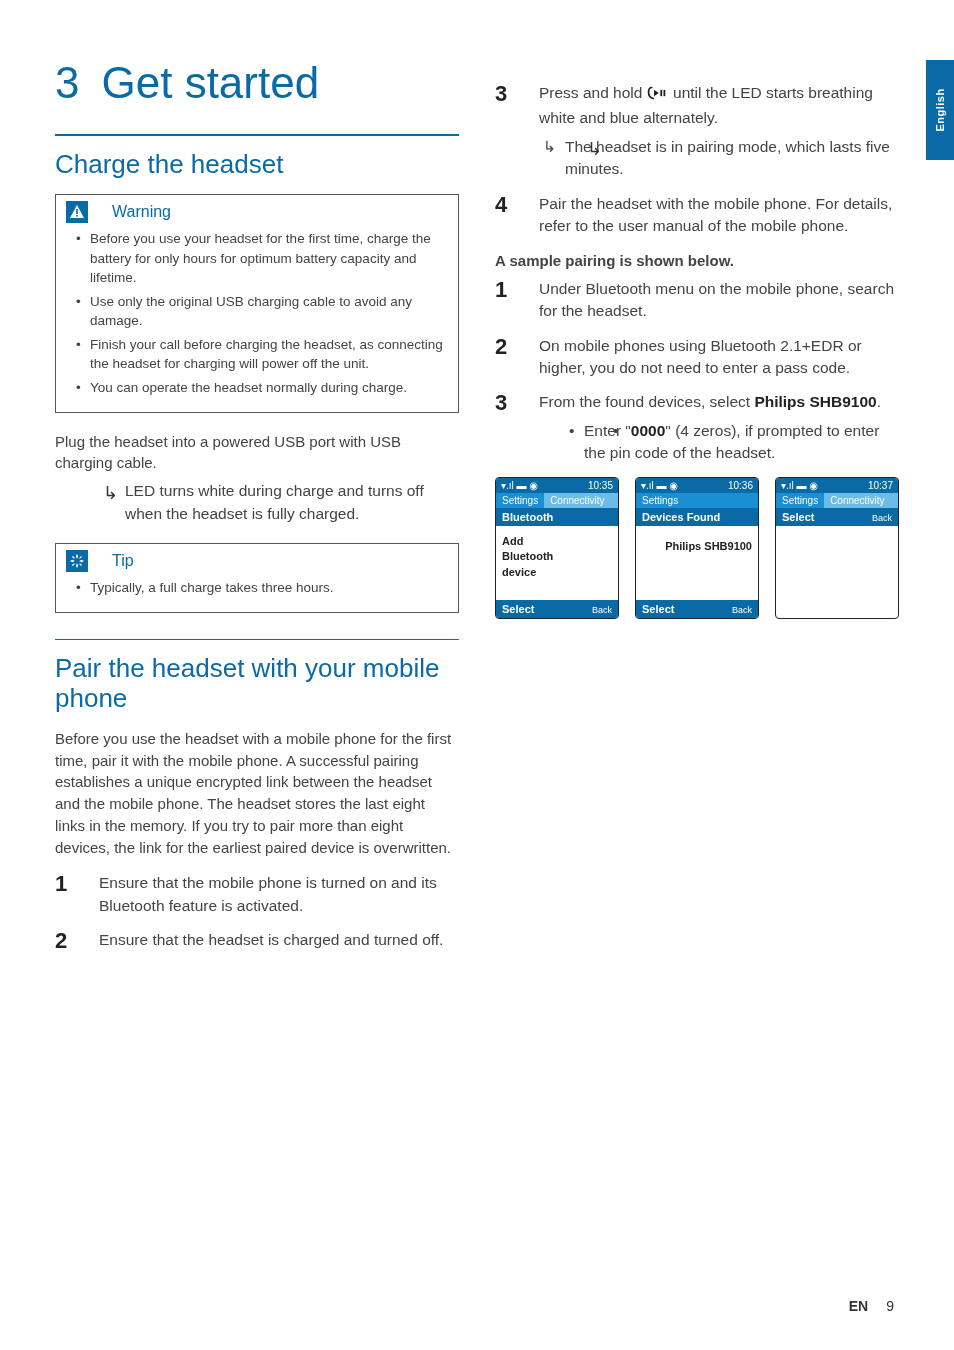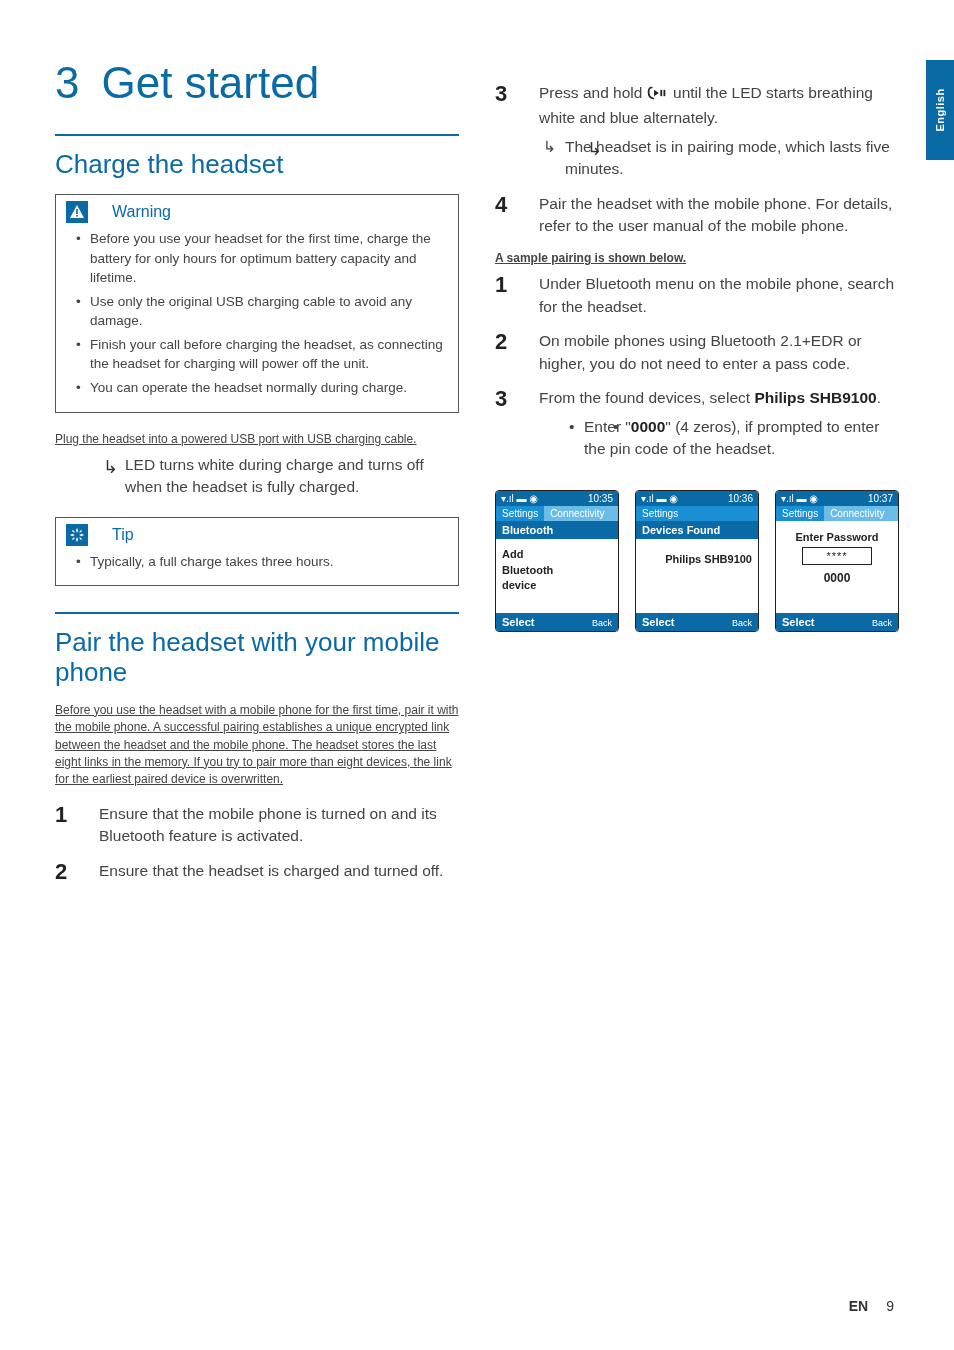--- a/index.html
+++ b/index.html
@@ -17,34 +17,34 @@
   .callout { border: 1px solid #555; margin-bottom: 18px; }
   .callout-head { display: flex; align-items: center; padding: 6px 10px 2px 10px; gap: 24px; }
   .callout-head .icon { width: 22px; height: 22px; display:flex; align-items:center; justify-content:center; color:#fff; }
   .callout-head .icon.warn { background:#0a6aa6; }
   .callout-head .icon.tip  { background:#0a6aa6; }
   .callout-title { color:#0a6aa6; font-size:16px; }
   .callout ul { list-style: none; padding: 4px 14px 10px 20px; }
   .callout ul li { position: relative; padding-left: 14px; font-size: 13.5px; line-height: 1.45; color:#444; margin-bottom: 4px; }
   .callout ul li::before { content: "•"; position: absolute; left: 0; top: 0; }
 
-  p.body { font-size: 12px; line-height: 1.45; color:#444; margin-bottom: 6px; text-decoration: underline; }
+  p.body { font-size: 15px; line-height: 1.45; color:#444; margin-bottom: 6px; }
   .sub-arrow { padding-left: 70px; position: relative; font-size:15.5px; line-height:1.45; color:#444; margin-bottom:10px; }
   .sub-arrow::before { content: "↳"; position:absolute; left:48px; top:0; font-size:18px; color:#333; }
   .sub-bullet { padding-left: 90px; position: relative; font-size:15.5px; line-height:1.45; color:#444; margin-bottom:10px; }
   .sub-bullet::before { content:"•"; position:absolute; left:74px; top:0; }
   ol.steps { list-style:none; counter-reset: step; padding-left:0; }
   ol.steps > li { position:relative; padding-left:44px; font-size:15.5px; line-height:1.45; color:#444; margin-bottom:12px; }
   ol.steps > li .step-num { position:absolute; left:0; top:-4px; font-size:22px; font-weight:600; color:#222; width:30px; text-align:left; }
   .bold { font-weight:600; color:#222; }
   .section-rule { height:1.5px; background:#0a6aa6; margin:26px 0 14px 0; }
   .inline-icon { display:inline-block; vertical-align:-3px; }
 
   
-  .phones { display:flex; gap:16px; margin-top:30px;justify-content:flex-end; }
+  .phones { display:flex; gap:16px; margin-top:12px;justify-content:flex-end; }
   .phone { width: 124px; border: 1.5px solid #222; border-radius: 4px; font-size: 11px; color:#222; background:#fff; display:flex; flex-direction:column; overflow:hidden; }
   .ph-status { background:#0a6aa6; color:#fff; display:flex; justify-content:space-between; padding:2px 5px; font-size:10px; align-items:center; }
   .ph-crumb { display:flex; font-size:10px; }
   .ph-crumb .c1 { background:#1a8fd4; color:#fff; padding:2px 6px; }
   .ph-crumb .c2 { background:#6bbde8; color:#fff; padding:2px 6px; flex:1; }
   .ph-title { background:#0a6aa6; color:#fff; padding:3px 6px; font-size:11px; font-weight:600; }
   .ph-body { flex:1; padding:8px 6px; min-height:74px; }
   .ph-body.center { text-align:center; }
   .ph-input { border:1.5px solid #222; padding:2px 8px; margin:4px auto 6px auto; text-align:center; width:70px; font-size:11px; letter-spacing:1px; }
   .ph-pass { text-align:center; font-weight:700; font-size:12px; margin-top:2px; }
@@ -195,25 +195,20 @@
 
         <div class="phone">
           <div class="ph-status">
               <span>▾.ıl ▬ ◉</span>
               <span>10:37</span>
             </div>
           <div class="ph-crumb">
               <span class="c1">Settings</span>
               <span class="c2">Connectivity</span>
             </div>
-          <div class="ph-body center">
-            <div style="font-weight:600; margin-top:2px;">Enter Password</div>
-            <div class="ph-input">****</div>
-            <div class="ph-pass">0000</div>
-          </div>
           <div class="ph-foot">
               <span class="sel">Select</span>
               <span class="back">Back</span>
             </div>
         </div>
       </div>
     </div>
   </div>
 
   <div class="footer">

